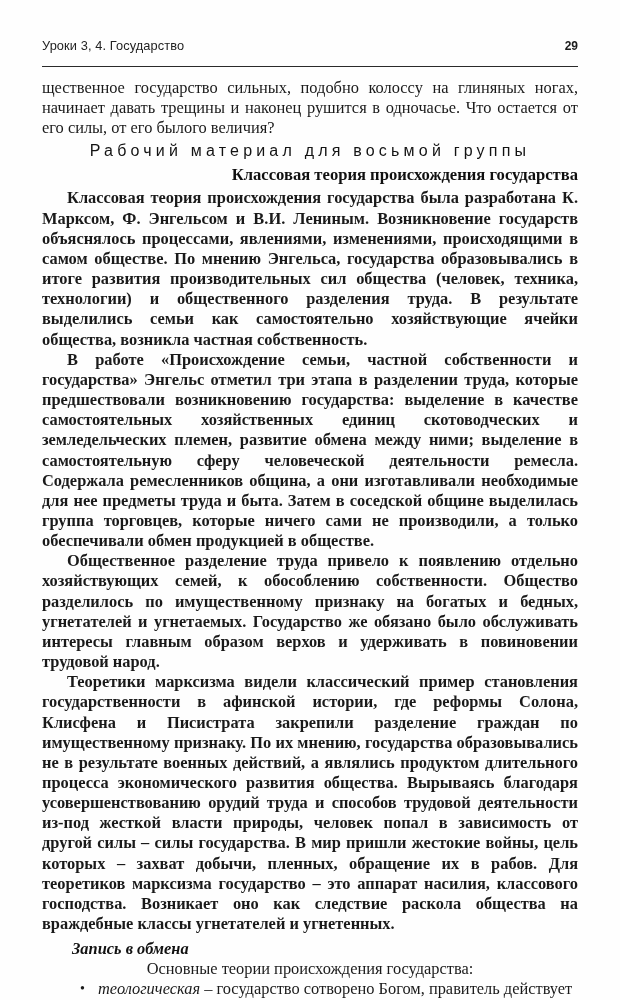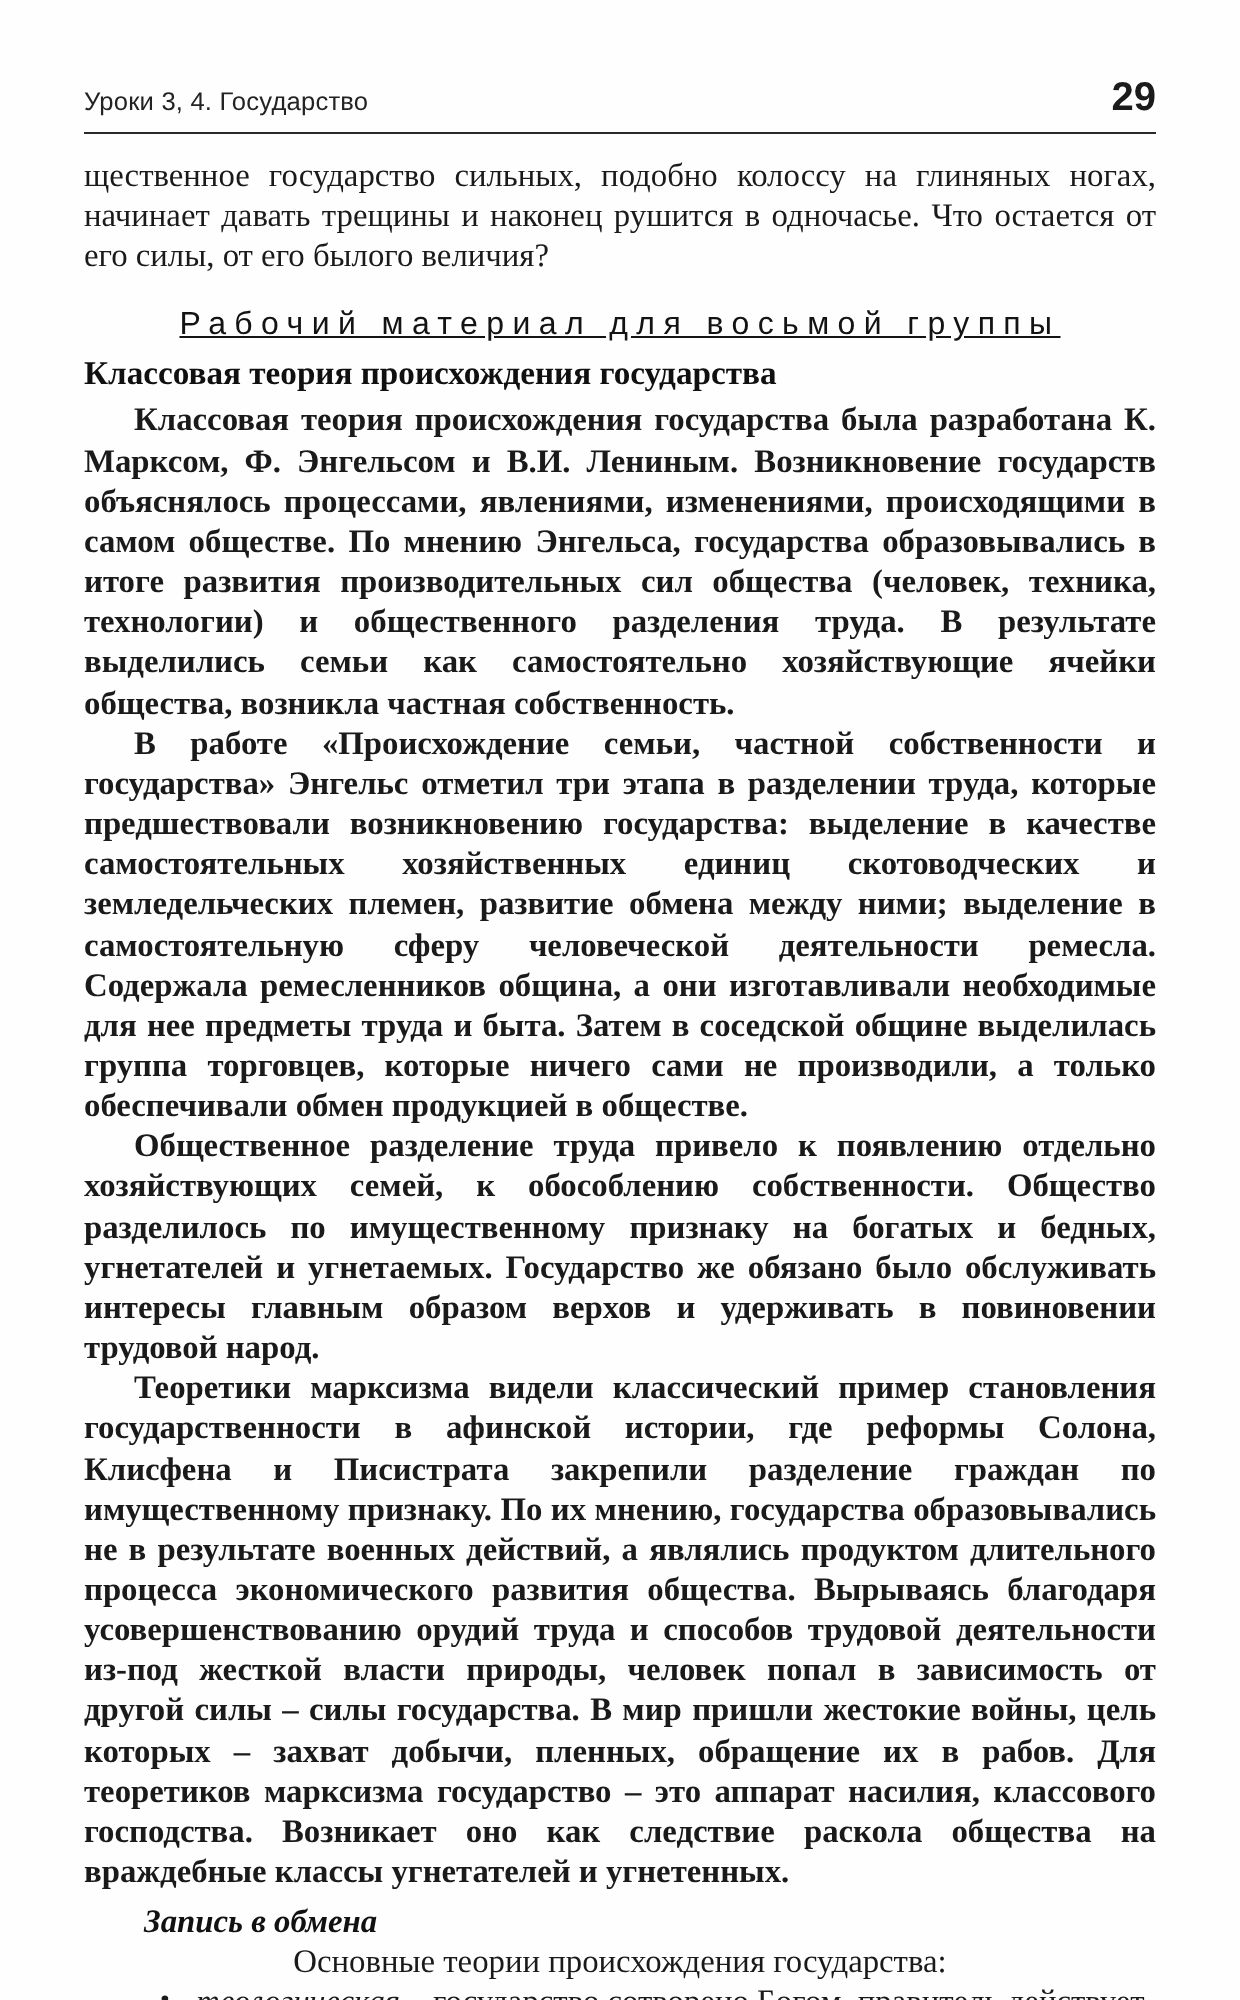--- a/index.html
+++ b/index.html
@@ -32,21 +32,21 @@
     align-items: baseline;
     justify-content: space-between;
     font-family: "Liberation Sans", "DejaVu Sans", sans-serif;
   }
   .running-head .head-title {
     font-size: 12.8px;
     letter-spacing: 0.1px;
     color: #232323;
   }
   .running-head .page-number {
-    font-size: 20px;
+    font-size: 12px;
     font-weight: bold;
     color: #1b1b1b;
   }
   .head-rule {
     position: absolute;
     left: 42px;
     top: 66px;
     width: 536px;
     height: 1px;
     background: #2a2a2a;
@@ -66,34 +66,33 @@
     text-justify: inter-word;
     color: #1a1a1a;
     -webkit-hyphens: none;
     hyphens: none;
   }
   p.body.cont { text-indent: 0; }
   p.body.indent { text-indent: 25px; font-weight: bold; }
   p.body.last-left { text-align: center; }
   
   .group-heading {
-    margin: 16px 0 5px 0;
+    margin: 4px 0 5px 0;
     font-family: "Liberation Sans", "DejaVu Sans", sans-serif;
     font-size: 16px;
     letter-spacing: 4.2px;
     text-align: center;
     color: #131313;
     white-space: nowrap;
-    text-decoration: underline;
   }
   .theory-heading {
     margin: 5px 0 3px 0;
     font-size: 16.6px;
     font-weight: bold;
-    text-align: left;
+    text-align: right;
     color: #101010;
   }
   .note-heading {
     margin: 5px 0 0 0;
     padding-left: 30px;
     font-size: 16.4px;
     font-weight: bold;
     font-style: italic;
     color: #111111;
   }

